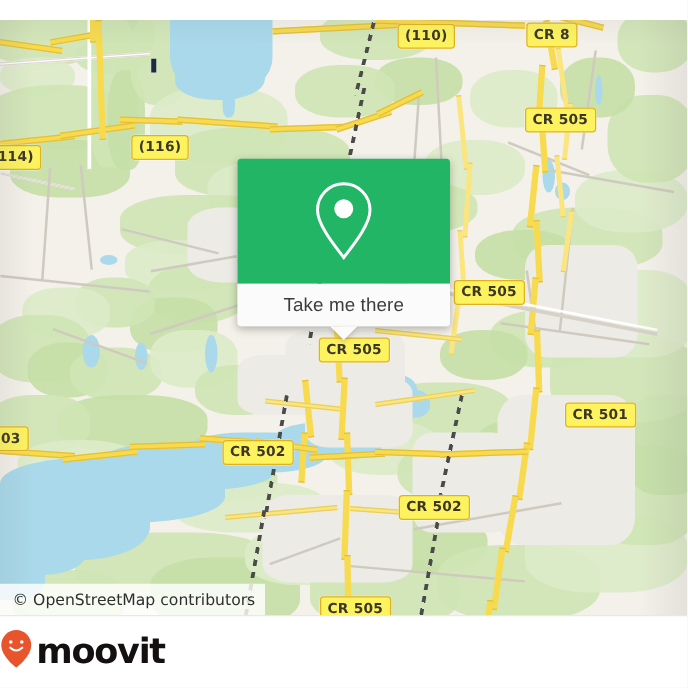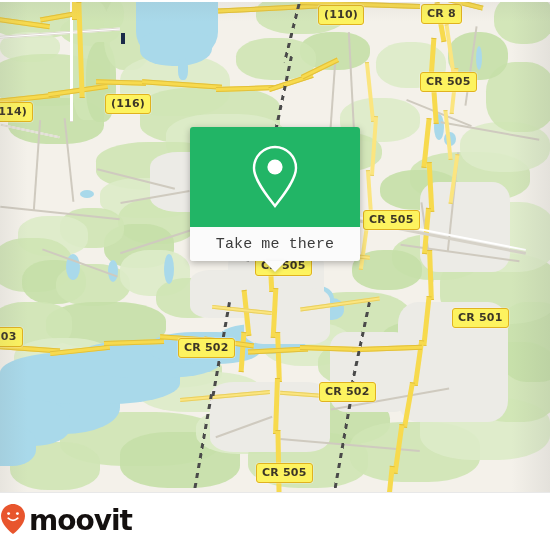--- a/index.html
+++ b/index.html
@@ -4,21 +4,21 @@
 <style>
   html,body{margin:0;padding:0;}
   body{
     width:550px;height:550px;overflow:hidden;
     font-family:"Liberation Sans","DejaVu Sans",sans-serif;
     background:#ffffff;
   }
   .screen{position:relative;width:550px;height:550px;overflow:hidden;background:#fff;}
 
   
-  .map{position:absolute;left:0;top:2px;width:550px;height:492px;overflow:hidden;background:#f2efe9;}
+  .map{position:absolute;left:0;top:16px;width:550px;height:492px;overflow:hidden;background:#f2efe9;}
   .map-base{position:absolute;inset:0;background:#f4f1ea;}
 
   
   .green{position:absolute;background:#cfe5b4;opacity:.92;}
   .green.d{background:#c6e0a8;}
   .green.l{background:#dcebc8;}
   .water{position:absolute;background:#a9d9ea;}
   .resid{position:absolute;background:#ecebe6;}
   .rd-y{position:absolute;background:#f7da4e;border-top:1px solid #e2c03b;border-bottom:1px solid #e2c03b;box-sizing:border-box;}
   .rd-y2{position:absolute;background:#fbe57f;border-top:1px solid #e8cf62;border-bottom:1px solid #e8cf62;box-sizing:border-box;}
@@ -51,21 +51,21 @@
     z-index:40;
   }
   .card-top{
     height:100px;background:#22b566;border-radius:3px 3px 0 0;
     display:flex;align-items:center;justify-content:center;
   }
   .card-bottom{
     height:34px;background:#fbfbfb;border-radius:0 0 3px 3px;
     display:flex;align-items:center;justify-content:center;
   }
-  .card-cta{font-size:15px;color:#3c3c3c;font-family:Liberation Mono, monospace;letter-spacing:.1px;}
+  .card-cta{font-size:15px;color:#3c3c3c;font-family:Liberation Sans, sans-serif;letter-spacing:.1px;}
   .card-tip{
     position:absolute;left:50%;bottom:-11px;margin-left:-11px;width:0;height:0;
     border-left:11px solid transparent;border-right:11px solid transparent;
     border-top:11px solid #fbfbfb;
     filter:drop-shadow(0 2px 2px rgba(0,0,0,.18));
   }
   .pin-svg{display:block;}
 
   
   .attrib{
@@ -333,20 +333,23 @@
           <circle cx="28" cy="25" r="7.6" fill="#ffffff"></circle>
         </svg>
       </span>
     </div>
     <div class="card-bottom">
       <span class="card-cta">Take me there</span>
     </div>
     <div class="card-tip"></div>
   </div>
 
+  <div class="attrib">
+    <span>© OpenStreetMap contributors</span>
+  </div>
 
   <div class="footer-rule"></div>
   <div class="footer">
     <div class="brand">
       <span>
         <svg width="26" height="32" viewBox="0 0 26 32" aria-hidden="true">
           <path d="M13 1 C6.4 1 1 6.4 1 13 C1 21 10 29 13 31 C16 29 25 21 25 13 C25 6.4 19.6 1 13 1 Z" fill="#e8552d"></path>
           <circle cx="8.6" cy="10.6" r="1.45" fill="#ffffff"></circle>
           <circle cx="17.4" cy="10.6" r="1.45" fill="#ffffff"></circle>
           <path d="M8.2 15.2 Q13 19.6 17.8 15.2" fill="none" stroke="#ffffff" stroke-width="1.7" stroke-linecap="round"></path>

